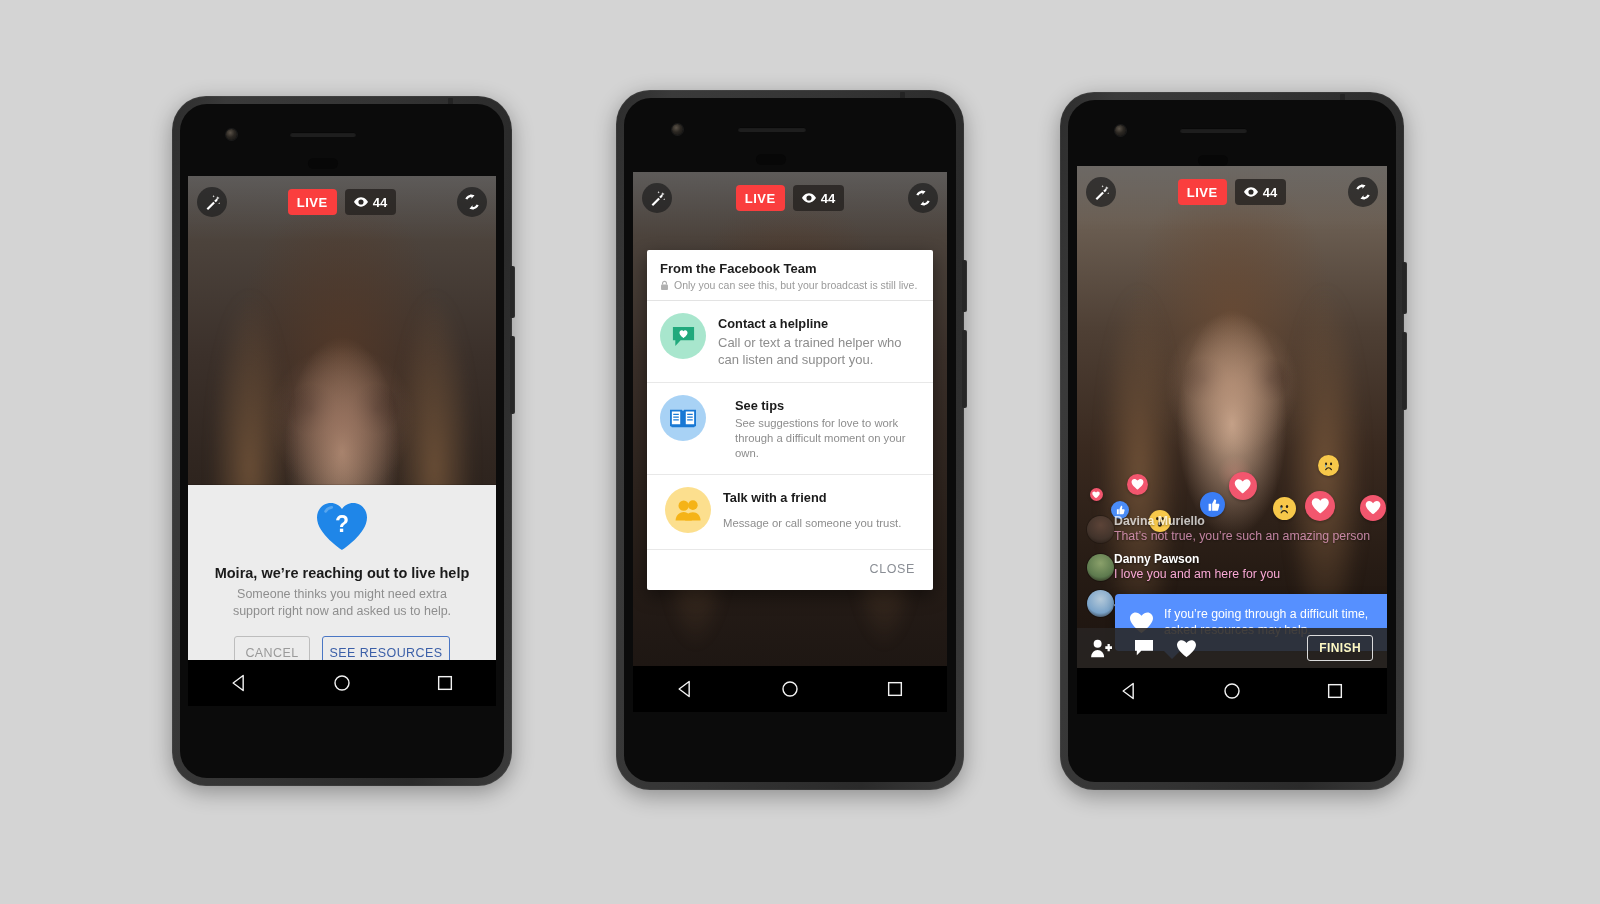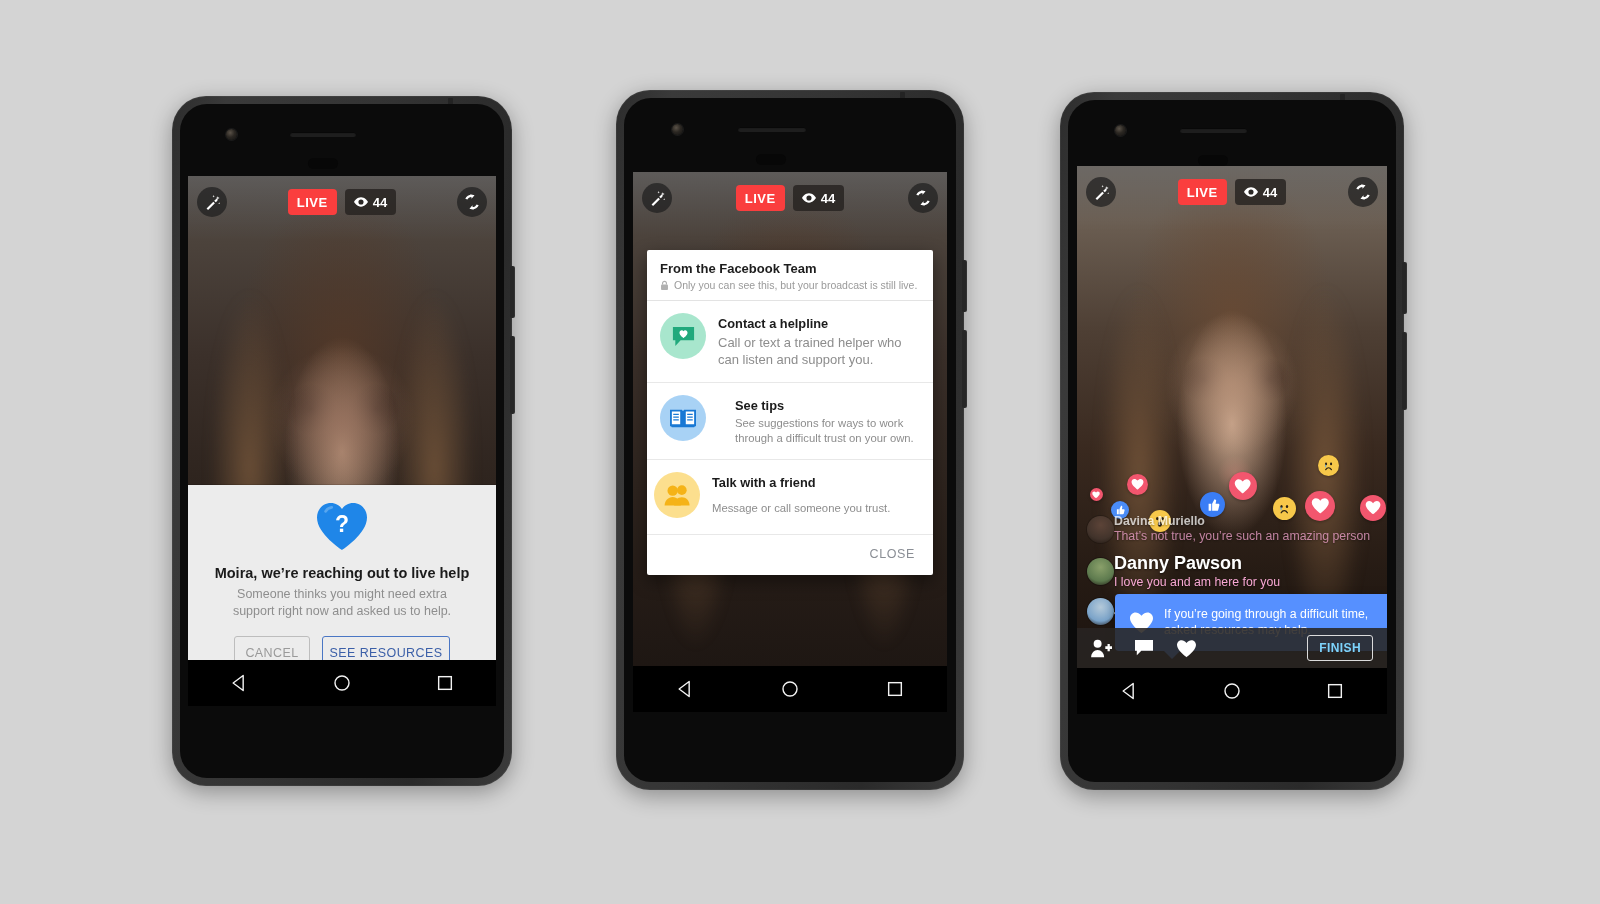--- a/index.html
+++ b/index.html
@@ -180,21 +180,21 @@
     border-left:9px solid transparent;border-right:9px solid transparent;
     border-top:9px solid #5690ff;
   }
   .tooltip .ttxt{color:#fff;line-height:1.33;}
   .live-footer{
     position:absolute;left:0;right:0;
     background:rgba(40,36,34,.88);
     display:flex;align-items:center;
   }
   .finish-btn{
-    border:1px solid #dcdcdc;color:#7dd3fc;border-radius:3px;
+    border:1px solid #dcdcdc;color:#fef9c3;border-radius:3px;
     display:flex;align-items:center;justify-content:center;
     font-weight:bold;letter-spacing:.4px;
   }
 
   
   .navbar{
     position:absolute;left:0;right:0;bottom:0;
     background:#000;display:flex;align-items:center;justify-content:space-around;
   }
   .nav-ic{opacity:.95;}
@@ -359,25 +359,25 @@
                 <path d="M16 3h11v16H16z" fill="#fff" stroke="#1878d4" stroke-width="2"></path>
                 <path d="M12 3h4v16h-4z" fill="#1878d4"></path>
                 <g stroke="#1878d4" stroke-width="1.3">
                   <path d="M3.5 7h6M3.5 10h6M3.5 13h6M18.5 7h6M18.5 10h6M18.5 13h6"></path>
                 </g>
                 <path d="M0 18h28l-2 3H2z" fill="#1878d4"></path>
               </svg>
             </div>
             <div class="dlg-txt" style="padding-top:3px;margin-left:17px;">
               <h4 style="font-size:12.8px;">See tips</h4>
-              <p style="font-size:11.3px;margin-top:3px;">See suggestions for ways to work through a difficult trust on your own.</p>
-            </div>
-          </div>
-
-          <div class="dlg-row" style="padding:12px 7px 16px;">
+              <p style="font-size:11.3px;margin-top:3px;">See suggestions for love to work through a difficult moment on your own.</p>
+            </div>
+          </div>
+
+          <div class="dlg-row" style="padding:12px 18px 16px;">
             <div class="dlg-icon" style="width:46px;height:46px;background:#fcdf8e;margin-right:12px;">
               <svg width="27" height="24" viewBox="0 0 28 24">
                 <g fill="#f5b317">
                   <circle cx="18.5" cy="7" r="5"></circle>
                   <path d="M10.5 23c0-5 3.6-8.6 8-8.6s8 3.6 8 8.6z"></path>
                   <circle cx="9" cy="7.5" r="5.4"></circle>
                   <path d="M0.6 23c0-5.2 3.8-9 8.4-9s8.4 3.8 8.4 9z"></path>
                 </g>
               </svg>
             </div>
@@ -519,21 +519,21 @@
             <div class="comment" style="opacity: 0.72;">
               <div class="avatar" style="width: 27px; height: 27px; background: radial-gradient(circle at 50% 34%, rgb(110, 81, 68) 0%, rgb(74, 59, 51) 62%, rgb(25, 18, 14) 100%);"></div>
               <div>
                 <div class="cname" style="font-size: 12.3px;">Davina Muriello</div>
                 <div class="ctext" style="font-size: 12.3px;">That’s not true, you’re such an amazing person</div>
               </div>
             </div>
             <div class="comment">
               <div class="avatar" style="width: 27px; height: 27px; background: radial-gradient(circle at 50% 34%, rgb(138, 160, 106) 0%, rgb(93, 122, 78) 62%, rgb(25, 18, 14) 100%);"></div>
               <div>
-                <div class="cname" style="font-size: 18px;">Danny Pawson</div>
+                <div class="cname" style="font-size: 12px;">Danny Pawson</div>
                 <div class="ctext" style="font-size: 12.3px;">I love you and am here for you</div>
               </div>
             </div>
             <div class="comment">
               <div class="avatar" style="width: 27px; height: 27px; background: radial-gradient(circle at 50% 34%, rgb(180, 201, 217) 0%, rgb(122, 163, 201) 62%, rgb(25, 18, 14) 100%);"></div>
               <div>
                 <div class="cname" style="font-size: 12.3px;">Jasmine Isola</div>
               </div>
             </div>
           </div>

